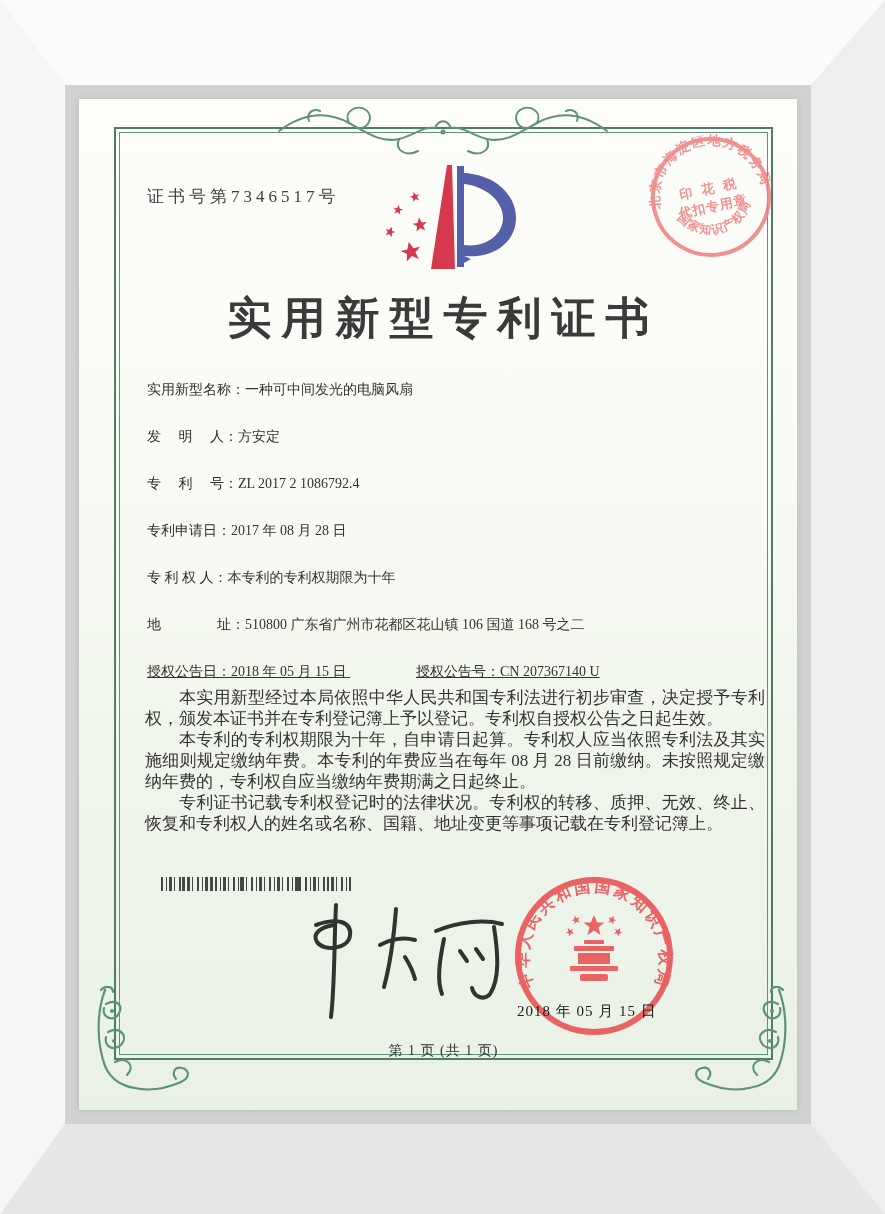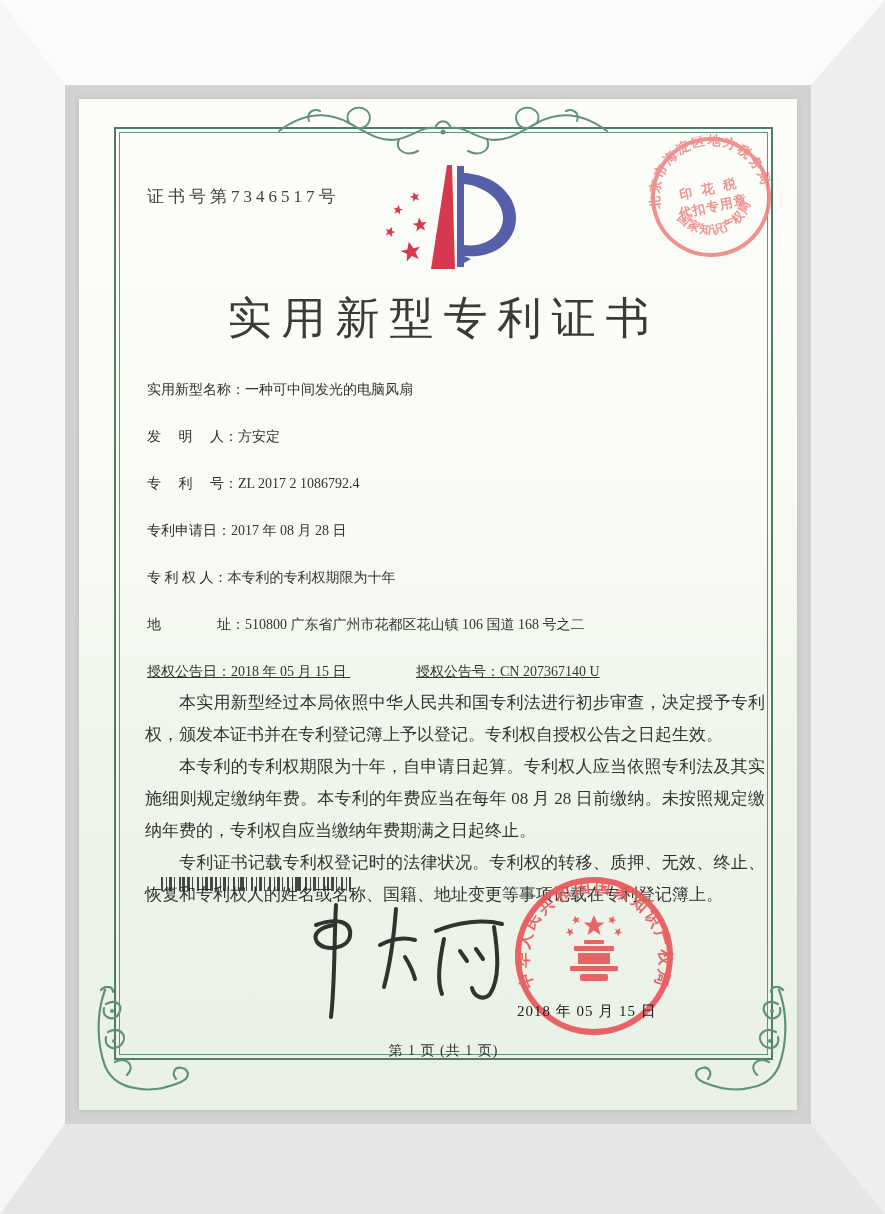--- a/index.html
+++ b/index.html
@@ -29,32 +29,32 @@
   .ornament{position:absolute;color:#5f9378;}
   .orn-top{top:0px;left:194px;width:340px;height:58px;}
   .orn-bl{left:12px;bottom:18px;width:104px;height:106px;}
   .orn-br{right:4px;bottom:18px;width:104px;height:106px;transform:scaleX(-1);}
 
   
   .cert-no{position:absolute;top:86px;left:68px;font-size:17px;letter-spacing:4px;color:#3f3f3f;}
   .logo{position:absolute;top:62px;left:282px;width:168px;height:120px;}
   .tax-stamp{position:absolute;top:36px;left:570px;width:124px;height:124px;transform:rotate(-12deg);opacity:.88;}
   .title{position:absolute;top:190px;left:35px;right:24px;text-align:center;
-         font-size:44px;font-weight:normal;color:#3a3a3a;letter-spacing:10px;}
+         font-size:44px;font-weight:bold;color:#3a3a3a;letter-spacing:10px;}
 
   
   .fields{position:absolute;top:281px;left:68px;right:40px;font-size:14px;color:#333;}
   .frow{height:47px;line-height:20px;white-space:nowrap;}
   .frow .lab{color:#2f2f2f;}
   .frow .val{color:#333;}
   .grant-row{height:40px;text-decoration:underline;}
   .grant-right{margin-left:66px;}
 
   
-  .paras{position:absolute;top:588px;left:66px;width:620px;font-size:17px;line-height:32px;
+  .paras{position:absolute;top:588px;left:66px;width:620px;font-size:17px;line-height:21px;
          color:#333;text-align:justify;}
   .paras p{margin:0;text-indent:2em;}
 
   
   .barcode{position:absolute;top:778px;left:82px;width:190px;height:14px;
     background-image:
       repeating-linear-gradient(90deg,#2a2a2a 0 2px,transparent 2px 5px,#2a2a2a 5px 6px,transparent 6px 8px,#2a2a2a 8px 11px,transparent 11px 13px,#2a2a2a 13px 14px,transparent 14px 18px),
       repeating-linear-gradient(90deg,transparent 0 21px,#2a2a2a 21px 23px,transparent 23px 29px);
     opacity:.85;}
 

